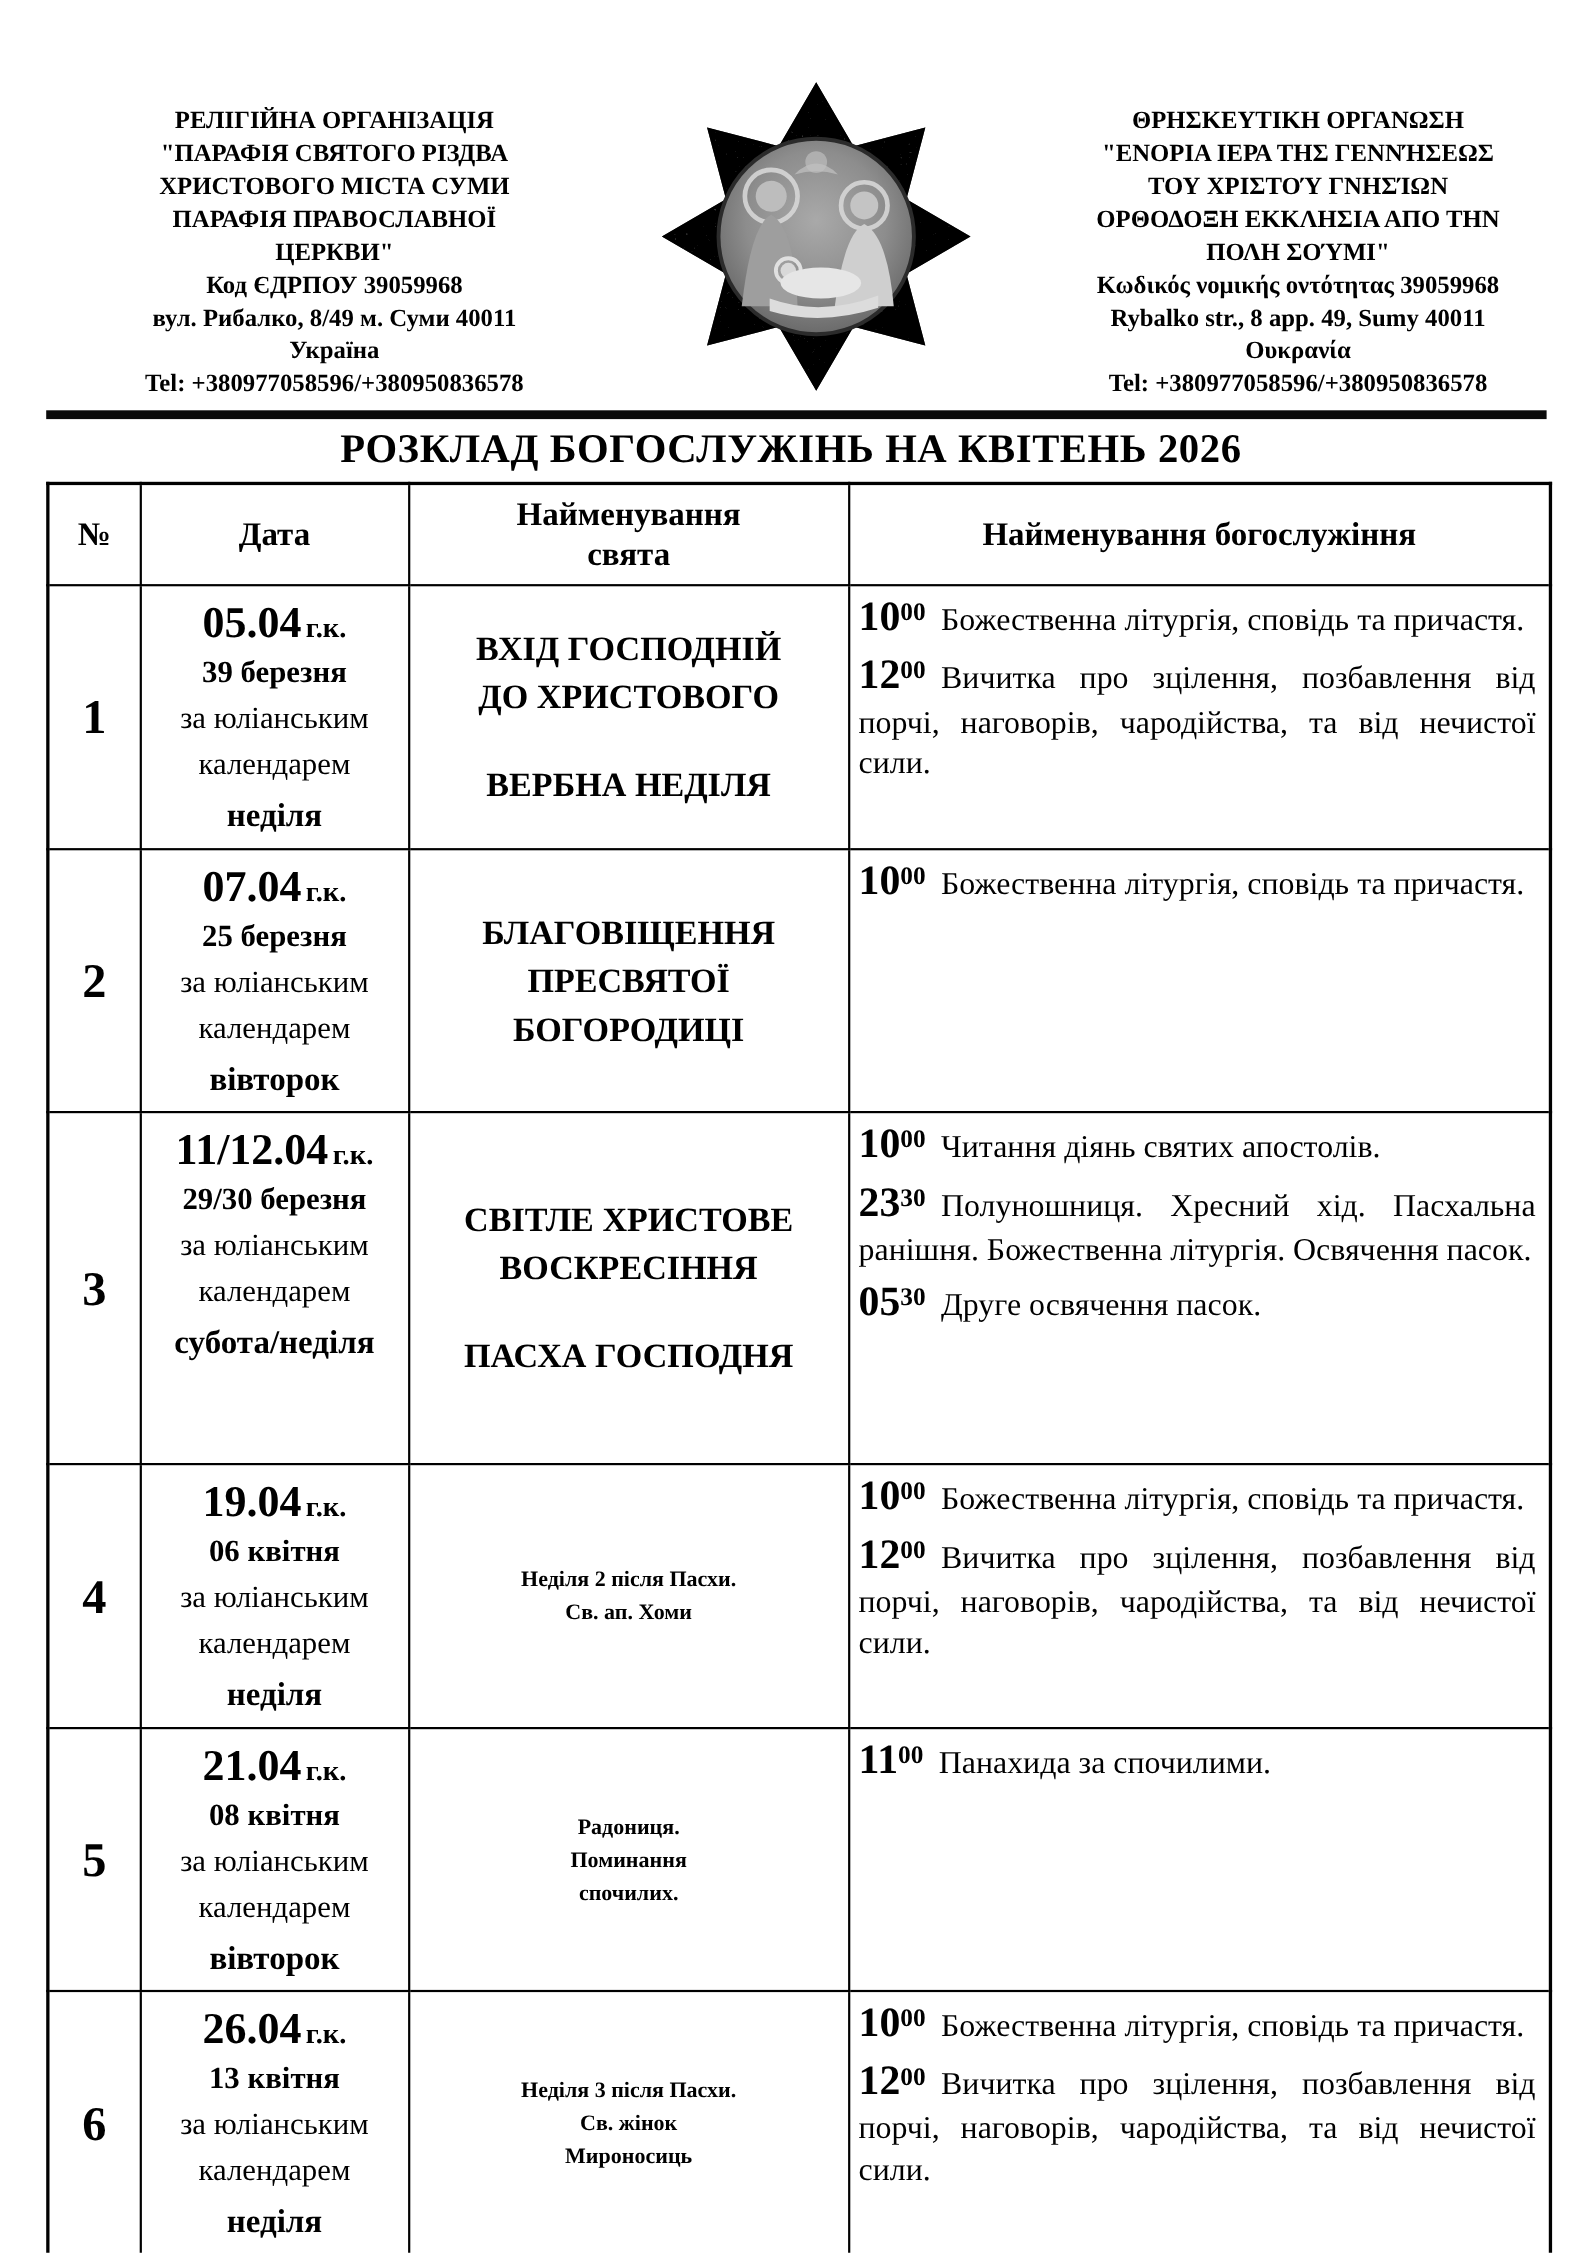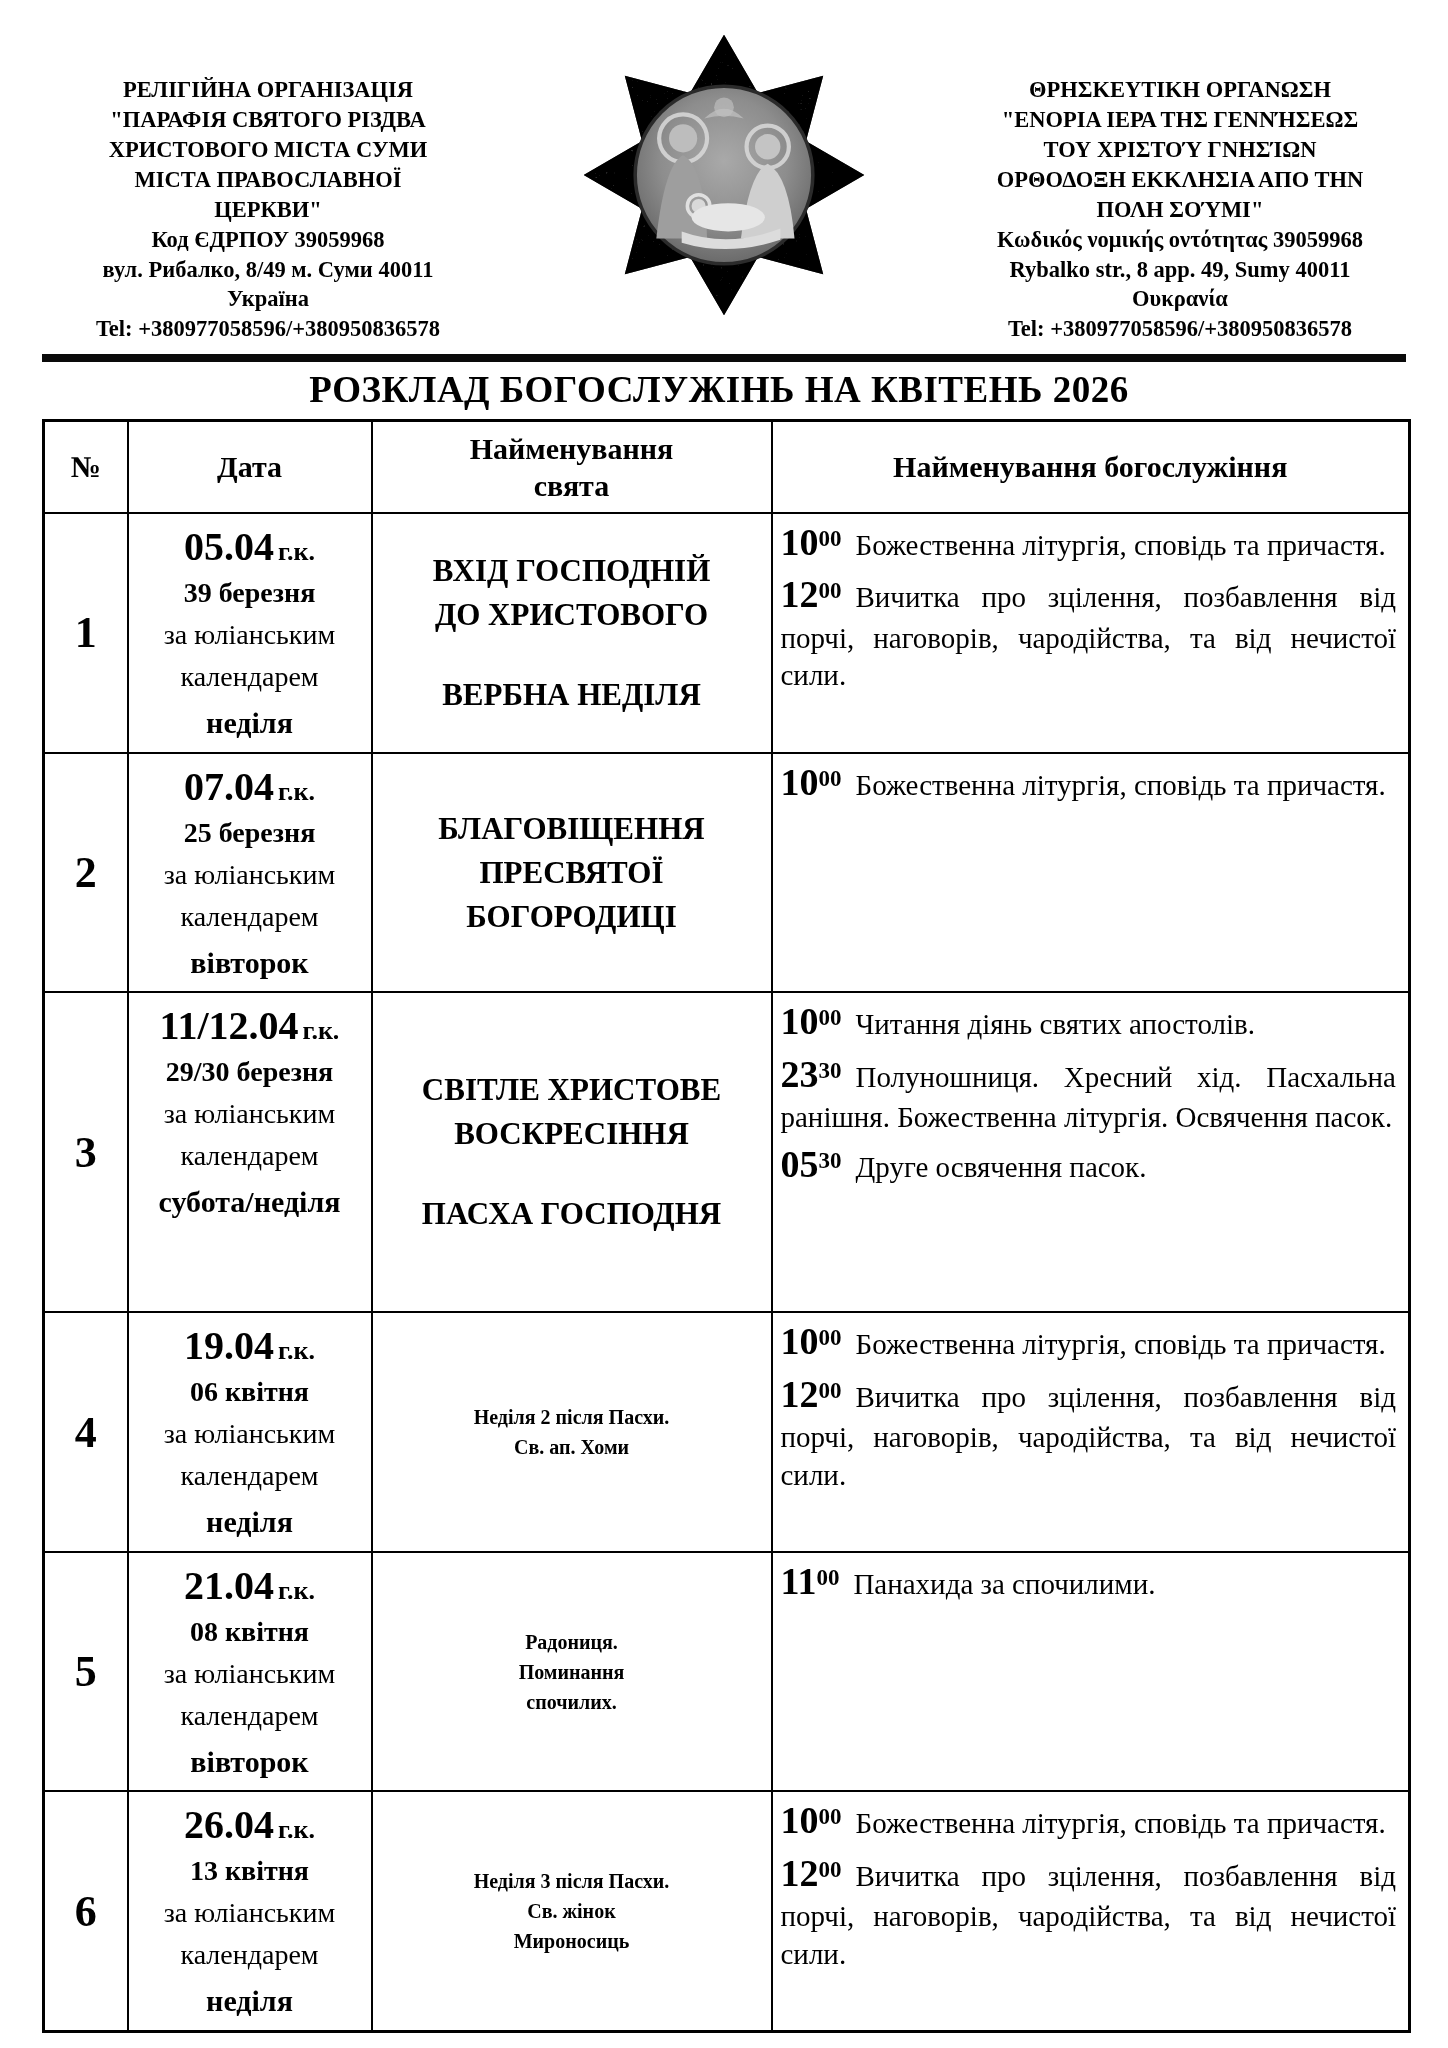--- a/index.html
+++ b/index.html
@@ -5,21 +5,21 @@
   html,body { margin:0; padding:0; }
   body {
     width:1448px; height:2048px;
     background:#ffffff; color:#000;
     font-family:"Liberation Serif", serif;
     overflow:hidden;
   }
   .page { width:1448px; height:2048px; position:relative; }
 
   
-  .header { display:flex; justify-content:space-between; align-items:flex-start; padding:23px 44px 0 44px; }
+  .header { display:flex; justify-content:space-between; align-items:flex-end; padding:42px 44px 0 44px;margin-left:36px; }
   .org { width:448px; text-align:center; font-weight:bold; margin-top:52px; }
   .org .line { font-size:22.5px; line-height:1.33; white-space:nowrap; }
   .emblem-wrap { width:300px; display:flex; justify-content:center; margin-top:4px; }
 
   
   .rule { height:8px; background:#0a0a0a; margin:10px 42px 0 42px; }
   .page-title { text-align:center; font-size:37px; font-weight:bold; margin:6px 10px 8px 0; letter-spacing:0.5px; }
 
   
   table.sched { border-collapse:collapse; table-layout:fixed; margin:0 0 0 42px; width:1366px; border:3px solid #000; }
@@ -62,21 +62,21 @@
 </head>
 <body>
 
 <div class="page">
 
   <div class="header">
     <div class="org">
         <div class="line">РЕЛІГІЙНА ОРГАНІЗАЦІЯ</div>
         <div class="line">"ПАРАФІЯ СВЯТОГО РІЗДВА</div>
         <div class="line">ХРИСТОВОГО МІСТА СУМИ</div>
-        <div class="line">МІСТА ПРАВОСЛАВНОЇ</div>
+        <div class="line">ПАРАФІЯ ПРАВОСЛАВНОЇ</div>
         <div class="line">ЦЕРКВИ"</div>
         <div class="line">Код ЄДРПОУ 39059968</div>
         <div class="line">вул. Рибалко, 8/49 м. Суми 40011</div>
         <div class="line">Україна</div>
         <div class="line">Tel: +380977058596/+380950836578</div>
       </div>
 
     <div class="emblem-wrap">
       <svg class="star" width="282" height="296" viewBox="0 0 200 200">
         <defs>

